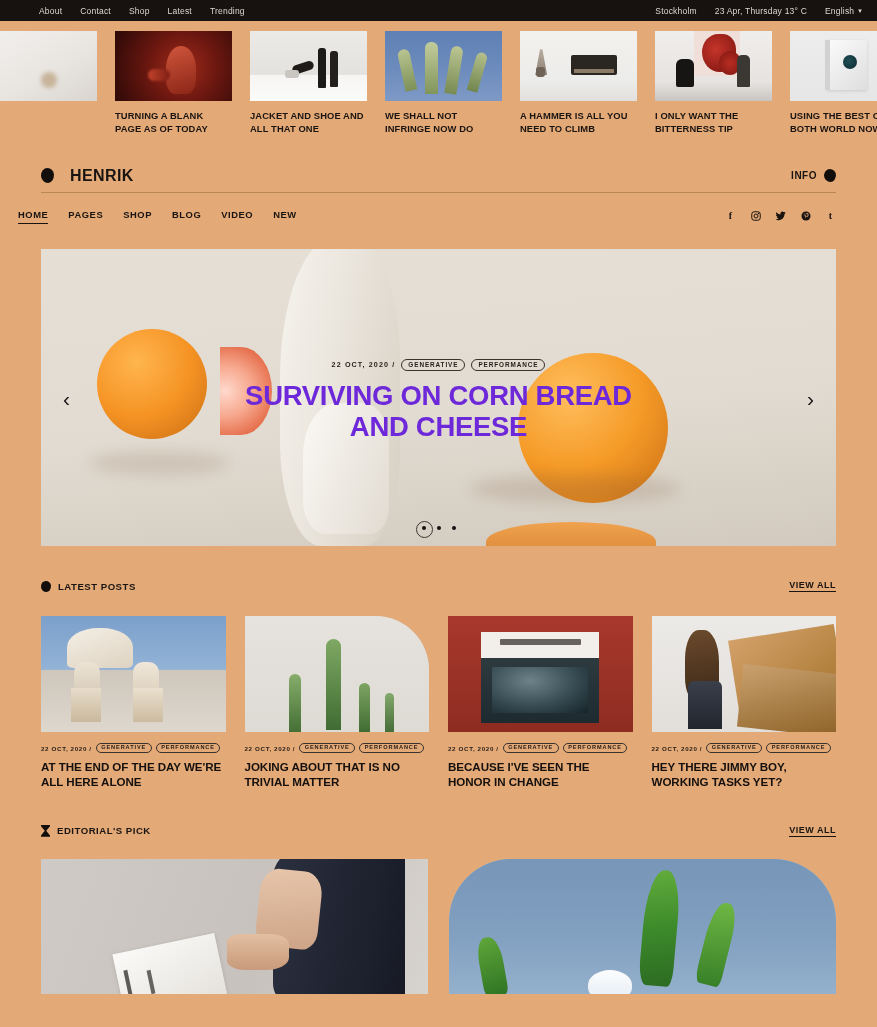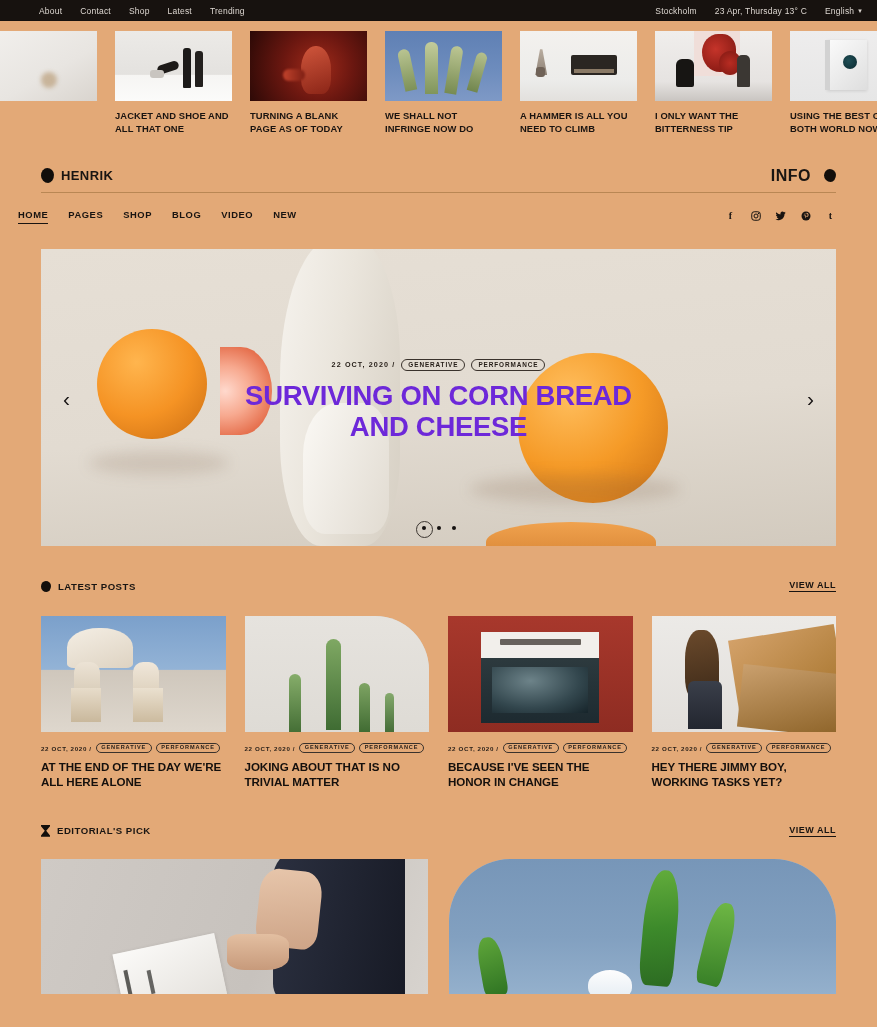--- a/index.html
+++ b/index.html
@@ -73,37 +73,37 @@
   .brand-row {
     margin: 16px 41px 0 41px;
     height: 34px;
     display: flex;
     align-items: center;
     border-bottom: 1px solid #b98754;
   }
   .brand {
     display: flex;
     align-items: center;
-    gap: 7px;
-    font-size: 13px;
+    gap: 16px;
+    font-size: 16px;
     font-weight: 700;
     letter-spacing: .4px;
   }
   .blob {
     width: 13px; height: 15px;
     background: #120e0b;
     border-radius: 48% 52% 45% 55% / 50% 45% 55% 50%;
     display: inline-block;
   }
   .info-link {
     margin-left: auto;
     display: flex;
     align-items: center;
-    gap: 13px;
-    font-size: 16px;
+    gap: 7px;
+    font-size: 10px;
     font-weight: 700;
     letter-spacing: .5px;
   }
   .info-link .blob { width: 12px; height: 13px; }
 
   
   .nav-row {
     margin: 12px 41px 0 18px;
     height: 22px;
     display: flex;
@@ -334,36 +334,36 @@
     <div class="trend-card">
       <div class="trend-thumb">
         <div class="img-fill" style="background:linear-gradient(150deg,#f2f0ed 0%,#e8e5e1 60%,#d9d4ce 100%);"></div>
         <div style="position:absolute;left:52%;top:58%;width:16px;height:16px;border-radius:50%;background:#c8b49a;filter:blur(2px);"></div>
       </div>
       <div class="trend-title">OTH</div>
     </div>
 
     <div class="trend-card">
       <div class="trend-thumb">
+        <div class="img-fill" style="background:radial-gradient(circle at 58% 52%,#a02a1a 0%,#6b1710 45%,#2b0906 100%);"></div>
+        <div style="position:absolute;left:44%;top:22%;width:30px;height:48px;border-radius:48% 48% 30% 30%;background:linear-gradient(160deg,#d0563c,#8b2517);filter:blur(.6px);"></div>
+        <div style="position:absolute;left:28%;top:54%;width:22px;height:12px;background:linear-gradient(90deg,#c2432c,#7d1f14);border-radius:6px;filter:blur(.8px);"></div>
+      </div>
+      <div class="trend-title">TURNING A BLANK PAGE AS OF TODAY</div>
+    </div>
+
+    <div class="trend-card">
+      <div class="trend-thumb">
         <div class="img-fill" style="background:linear-gradient(180deg,#eceae7 0%,#e4e2df 62%,#f6f5f3 63%,#fbfbfa 100%);"></div>
         <div style="position:absolute;left:58%;top:24%;width:8px;height:40px;background:#1c1a19;border-radius:3px 3px 1px 1px;"></div>
         <div style="position:absolute;left:68%;top:28%;width:8px;height:36px;background:#23201e;border-radius:3px 3px 1px 1px;"></div>
         <div style="position:absolute;left:36%;top:46%;width:22px;height:9px;background:#1e1b19;border-radius:5px;transform:rotate(-18deg);"></div>
         <div style="position:absolute;left:30%;top:56%;width:14px;height:8px;background:#c9c5c0;border-radius:3px;"></div>
       </div>
       <div class="trend-title">JACKET AND SHOE AND ALL THAT ONE</div>
-    </div>
-
-    <div class="trend-card">
-      <div class="trend-thumb">
-        <div class="img-fill" style="background:radial-gradient(circle at 58% 52%,#a02a1a 0%,#6b1710 45%,#2b0906 100%);"></div>
-        <div style="position:absolute;left:44%;top:22%;width:30px;height:48px;border-radius:48% 48% 30% 30%;background:linear-gradient(160deg,#d0563c,#8b2517);filter:blur(.6px);"></div>
-        <div style="position:absolute;left:28%;top:54%;width:22px;height:12px;background:linear-gradient(90deg,#c2432c,#7d1f14);border-radius:6px;filter:blur(.8px);"></div>
-      </div>
-      <div class="trend-title">TURNING A BLANK PAGE AS OF TODAY</div>
     </div>
 
     <div class="trend-card">
       <div class="trend-thumb">
         <div class="img-fill" style="background:linear-gradient(180deg,#5f80b4 0%,#6d8cbd 55%,#7e99c6 100%);"></div>
         <div style="position:absolute;left:14%;top:26%;width:12px;height:42px;background:linear-gradient(180deg,#b9c491,#7d9158);border-radius:6px 6px 0 0;transform:rotate(-12deg);"></div>
         <div style="position:absolute;left:34%;top:16%;width:13px;height:52px;background:linear-gradient(180deg,#c3cc9b,#80955b);border-radius:6px 6px 0 0;"></div>
         <div style="position:absolute;left:54%;top:22%;width:12px;height:48px;background:linear-gradient(180deg,#bcc693,#778b52);border-radius:6px 6px 0 0;transform:rotate(9deg);"></div>
         <div style="position:absolute;left:74%;top:30%;width:11px;height:40px;background:linear-gradient(180deg,#b5c08c,#71864e);border-radius:6px 6px 0 0;transform:rotate(16deg);"></div>
       </div>

